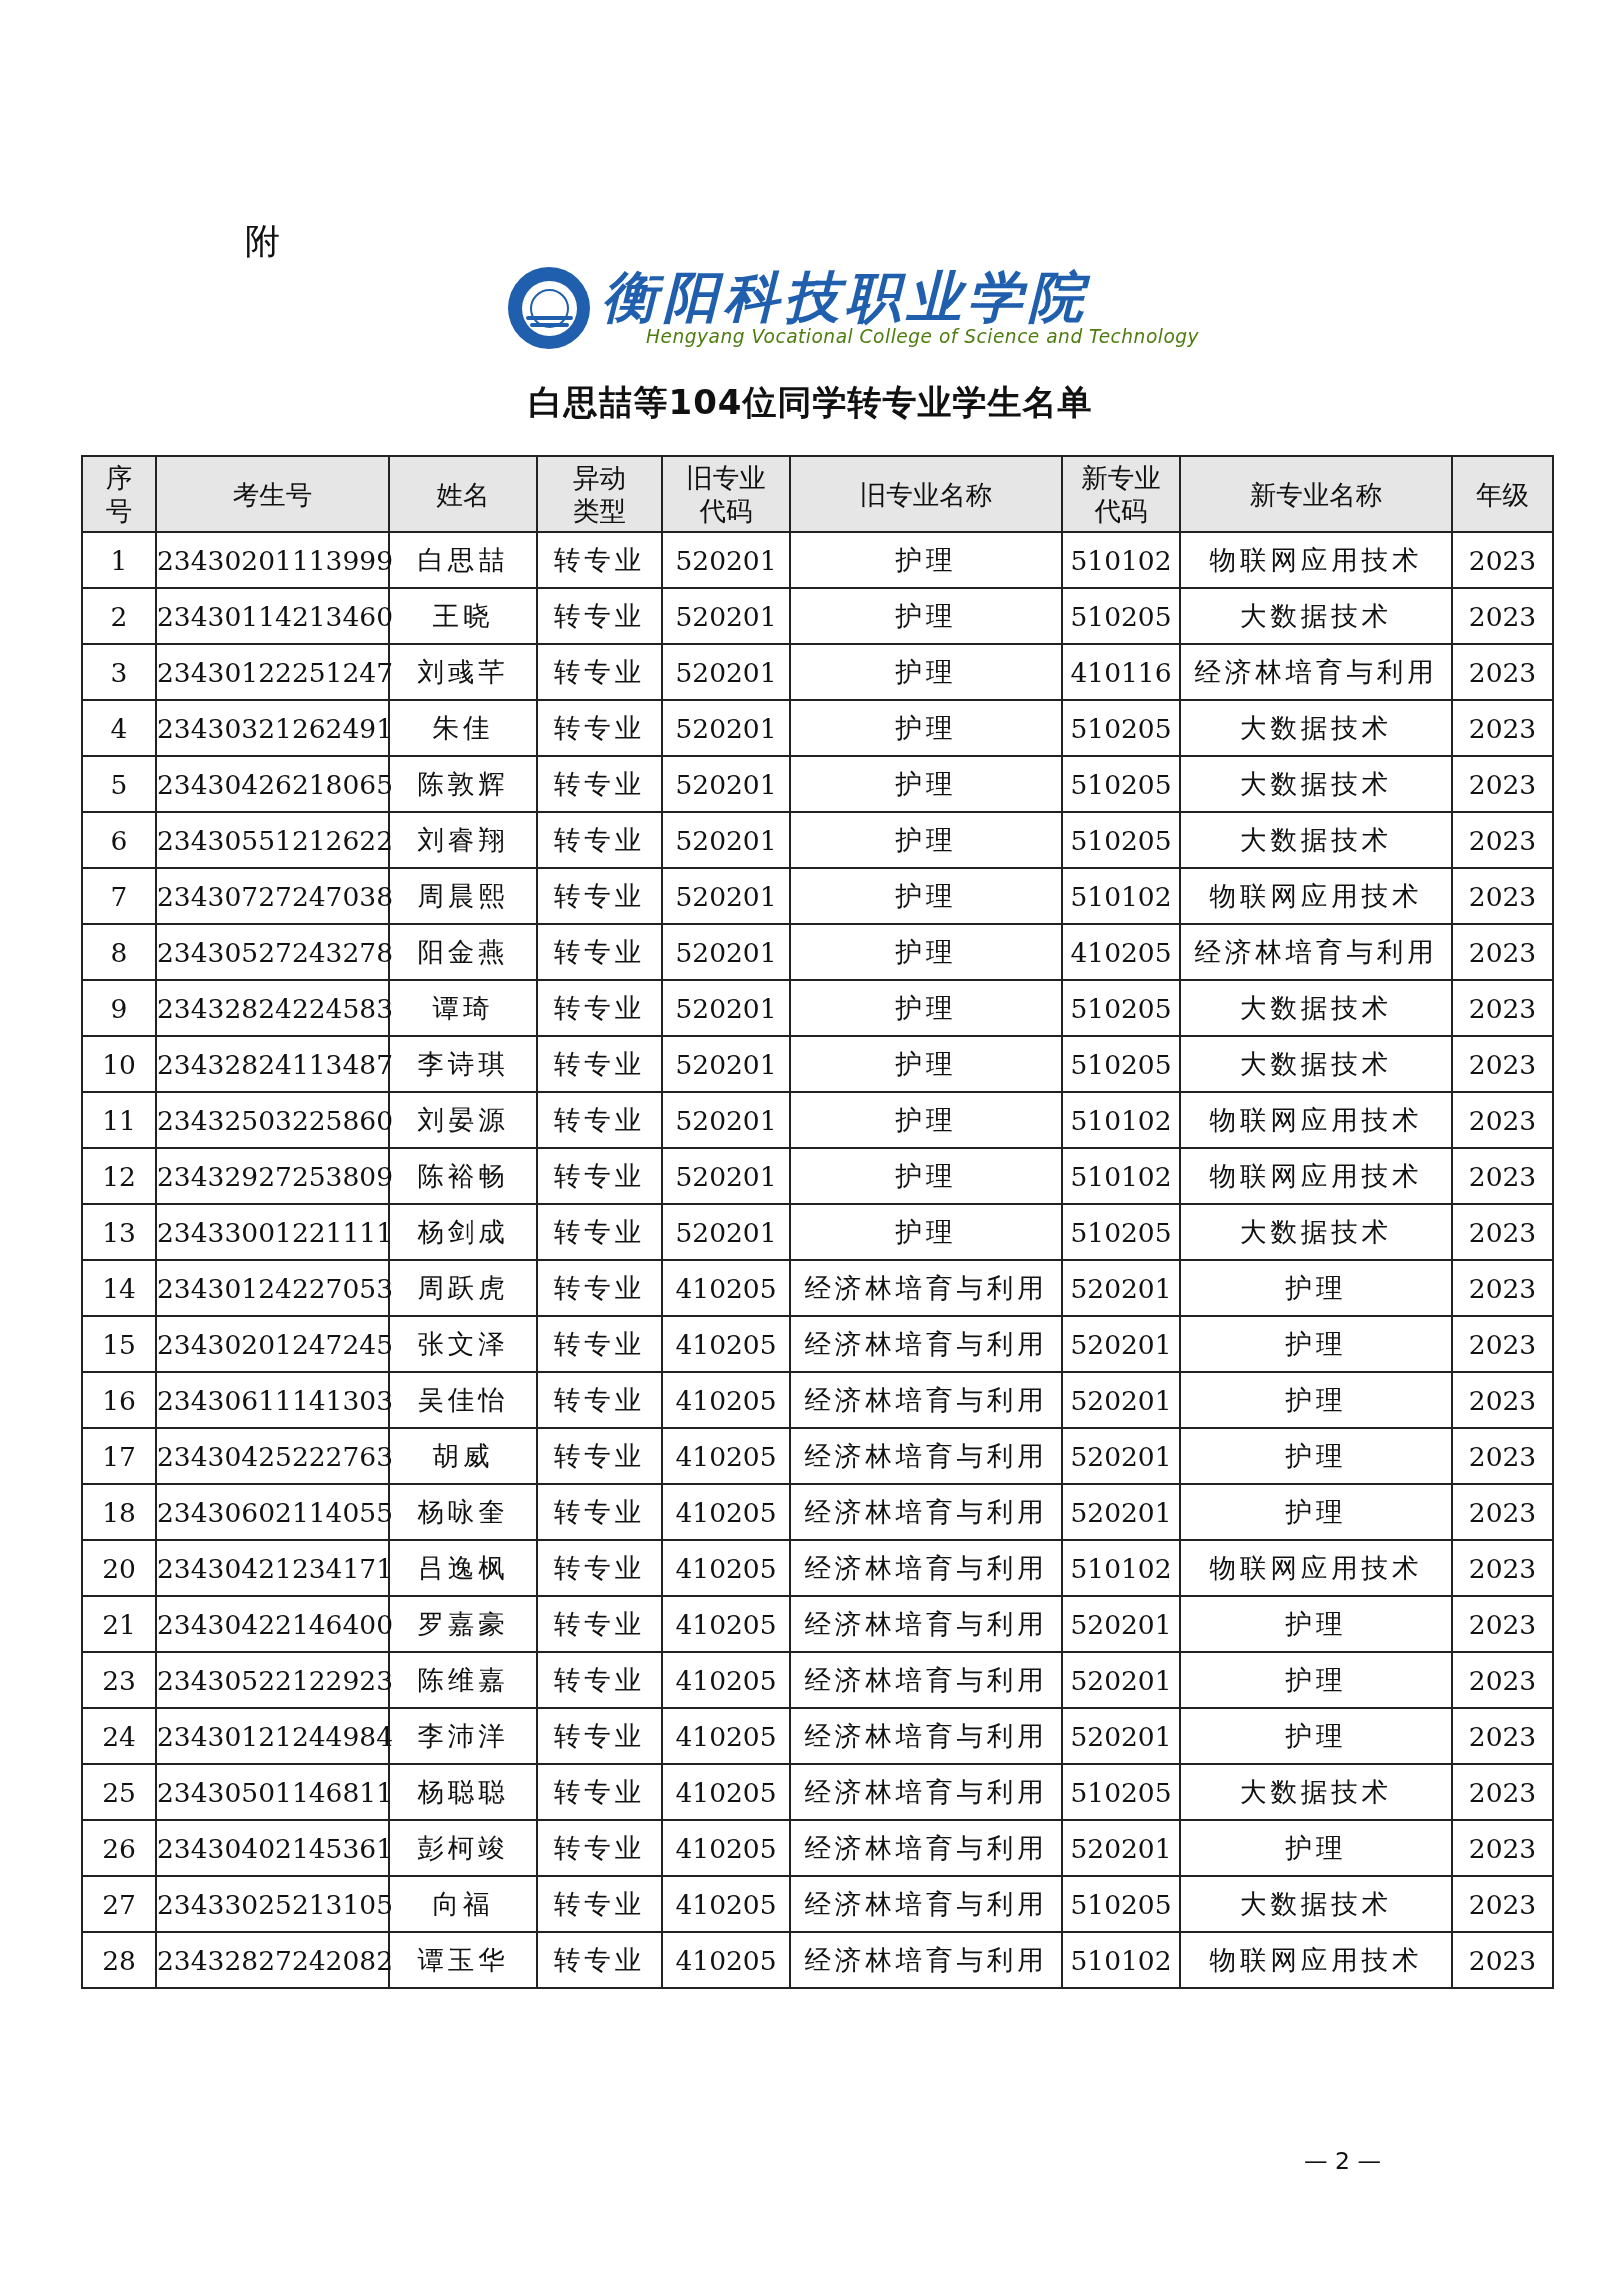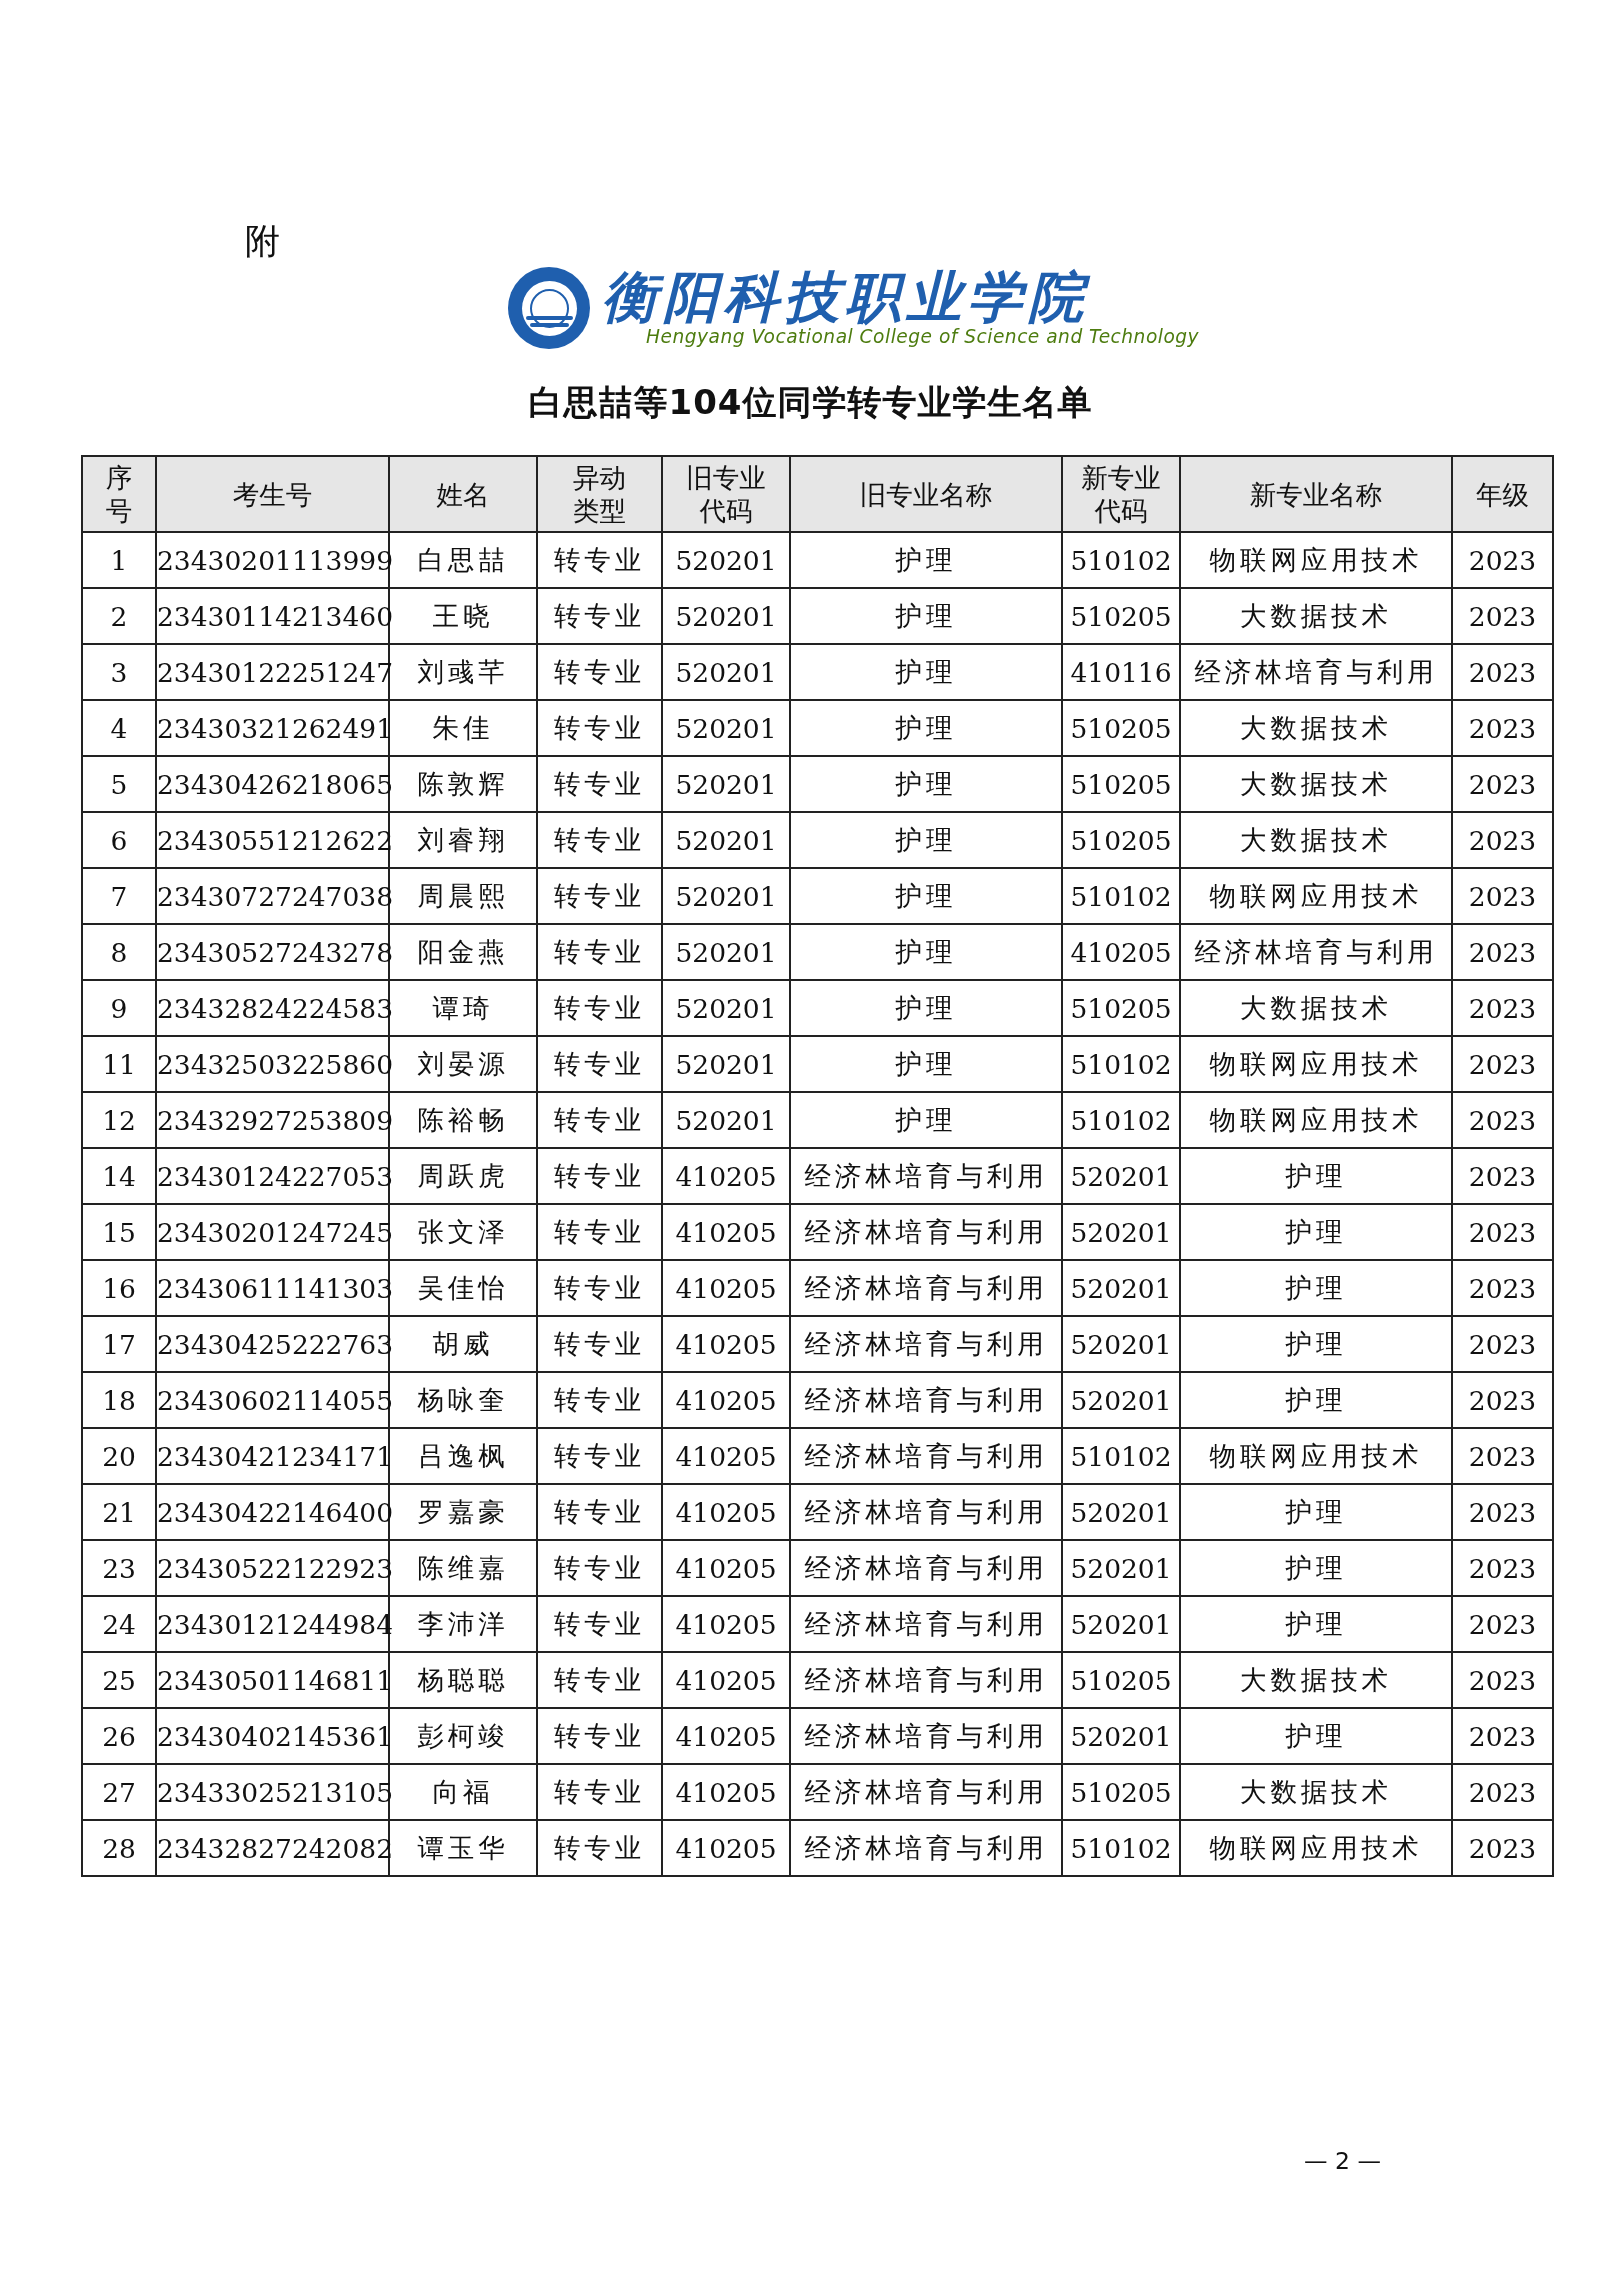--- a/index.html
+++ b/index.html
@@ -163,20 +163,31 @@
         <td>23432824224583</td>
         <td class="cn">谭琦</td>
         <td class="cn">转专业</td>
         <td>520201</td>
         <td class="cn">护理</td>
         <td>510205</td>
         <td class="cn">大数据技术</td>
         <td>2023</td>
       </tr>
       <tr>
+        <td>10</td>
+        <td>23432824113487</td>
+        <td class="cn">李诗琪</td>
+        <td class="cn">转专业</td>
+        <td>520201</td>
+        <td class="cn">护理</td>
+        <td>510205</td>
+        <td class="cn">大数据技术</td>
+        <td>2023</td>
+      </tr>
+      <tr>
         <td>11</td>
         <td>23432503225860</td>
         <td class="cn">刘晏源</td>
         <td class="cn">转专业</td>
         <td>520201</td>
         <td class="cn">护理</td>
         <td>510102</td>
         <td class="cn">物联网应用技术</td>
         <td>2023</td>
       </tr>
@@ -185,20 +196,31 @@
         <td>23432927253809</td>
         <td class="cn">陈裕畅</td>
         <td class="cn">转专业</td>
         <td>520201</td>
         <td class="cn">护理</td>
         <td>510102</td>
         <td class="cn">物联网应用技术</td>
         <td>2023</td>
       </tr>
       <tr>
+        <td>13</td>
+        <td>23433001221111</td>
+        <td class="cn">杨剑成</td>
+        <td class="cn">转专业</td>
+        <td>520201</td>
+        <td class="cn">护理</td>
+        <td>510205</td>
+        <td class="cn">大数据技术</td>
+        <td>2023</td>
+      </tr>
+      <tr>
         <td>14</td>
         <td>23430124227053</td>
         <td class="cn">周跃虎</td>
         <td class="cn">转专业</td>
         <td>410205</td>
         <td class="cn">经济林培育与利用</td>
         <td>520201</td>
         <td class="cn">护理</td>
         <td>2023</td>
       </tr>

